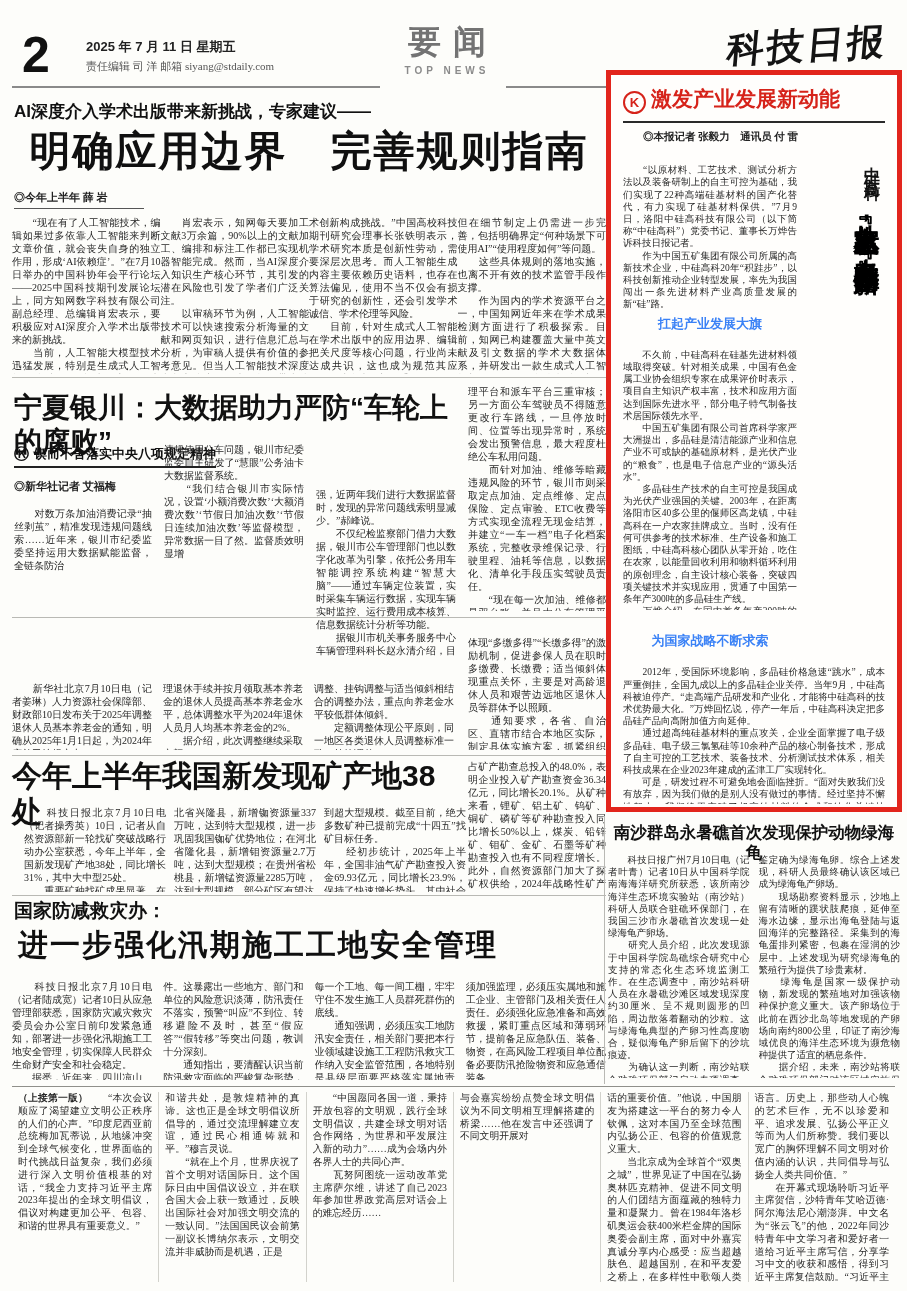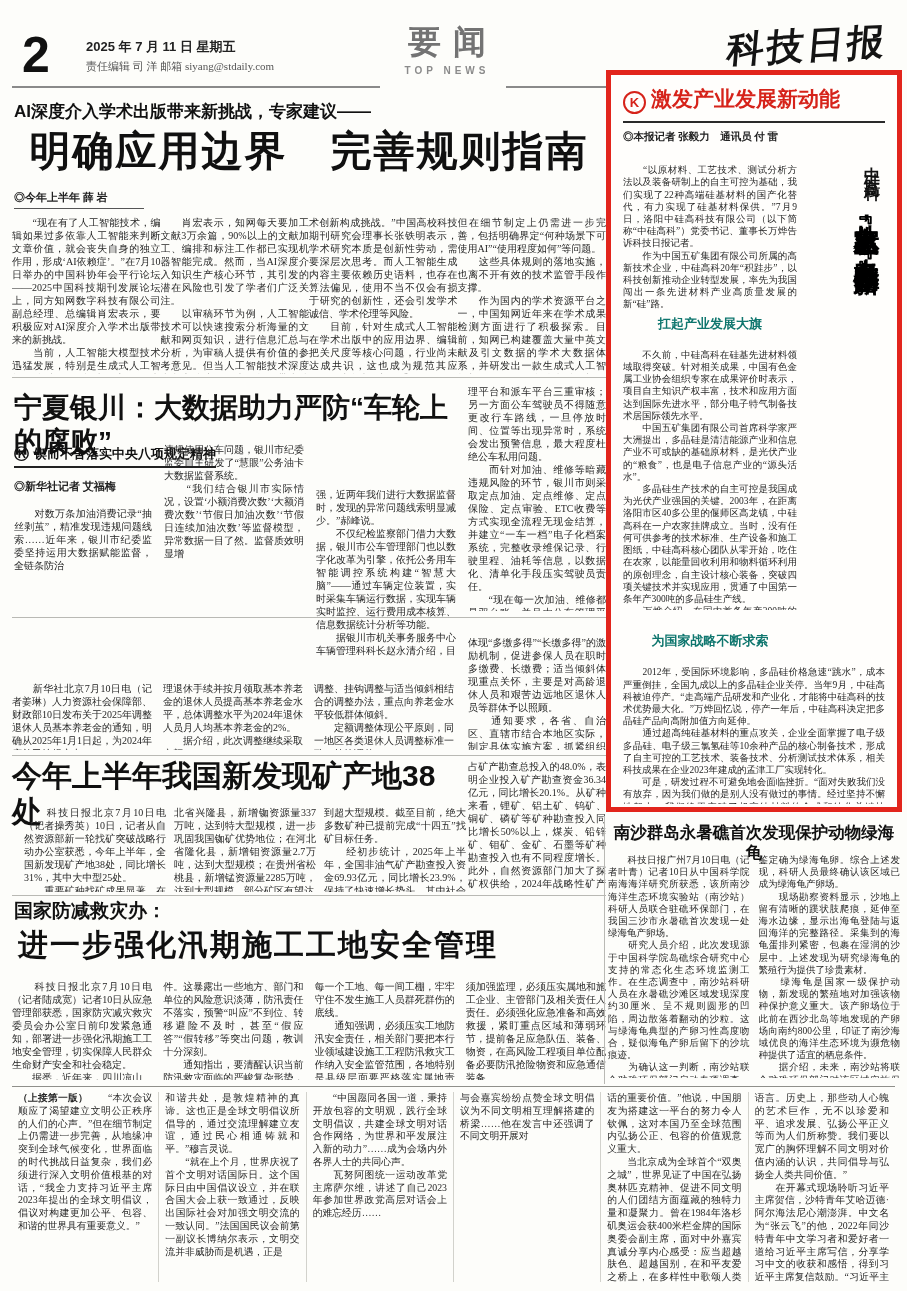--- a/index.html
+++ b/index.html
@@ -58,25 +58,25 @@
   .fl-hl{position:absolute;left:6px;top:30px;width:560px;font-size:30px;line-height:38px;letter-spacing:2px;}
   .fl-cols{position:absolute;left:0;top:84px;width:594px;height:100px;display:flex;gap:11px;}
   .fl-cols .col{flex:1;}
   
   .sil-box{position:absolute;left:606px;top:70px;width:296px;height:742px;box-sizing:border-box;
            border:5px solid #e2251c;background:#fffefc;padding:10px 12px;}
   .sil-kickrow{border-bottom:2px solid #2a2a2a;padding-bottom:7px;margin-top:2px;
                font:900 21px/24px "Liberation Sans",sans-serif;color:#d6231a;}
   .sil-kickrow .kicker-k{font-size:18px;border:2px solid #d6231a;border-radius:50%;width:19px;height:19px;
                          line-height:19px;text-align:center;font-size:13px;}
-  .sil-byline{margin-top:7px;font-size:10.5px;}
+  .sil-byline{margin-top:7px;font-size:10.5px;margin-left:20px;}
   .sil-top{position:relative;margin-top:8px;height:458px;}
   .sil-narrow{width:174px;height:458px;overflow:hidden;font-size:9.5px;line-height:12.2px;
               text-align:justify;white-space:pre-line;}
-  .sil-sub{font:bold 13px/16px "Liberation Sans",sans-serif;text-align:center;color:#0f766e;margin:5px 0;}
+  .sil-sub{font:bold 13px/16px "Liberation Sans",sans-serif;text-align:center;color:#3b82f6;margin:5px 0;}
   .sil-vtitle{position:absolute;right:0;top:2px;height:452px;writing-mode:vertical-rl;display:flex;}
   .vt-small{font:bold 16px/26px "Liberation Sans",sans-serif;color:#111;letter-spacing:6px;margin-bottom:4px;}
   .vt-big{font:900 26px/36px "Liberation Sans",sans-serif;color:#000;letter-spacing:1px;}
   .sil-full{margin-top:6px;height:188px;overflow:hidden;font-size:9.5px;line-height:12.2px;
             text-align:justify;white-space:pre-line;}
   .sil-sub2{width:174px;}
   
   .art-tt{position:absolute;left:606px;top:814px;width:296px;height:270px;}
   .tt-hl{position:absolute;left:0;top:8px;width:296px;text-align:center;font-size:16.5px;line-height:20px;}
   .tt-cols{position:absolute;left:2px;top:40px;width:292px;height:224px;display:flex;gap:9px;}
@@ -222,21 +222,21 @@
 　　为确认这一判断，南沙站联合驻礁环保部门启动专项调查。通过布设相关监测设备和夜间巡逻查证，科研人员成功获取了海龟在沙滩活动，包括上岸与返回海洋的影像记录。现场也采集到形态典型的海龟卵样本，卵壳洁白坚韧，直径约4厘米，经</div>
       <div class="col">鉴定确为绿海龟卵。综合上述发现，科研人员最终确认该区域已成为绿海龟产卵场。
 　　现场勘察资料显示，沙地上留有清晰的蹼状肢爬痕，延伸至海水边缘，显示出海龟登陆与返回海洋的完整路径。采集到的海龟蛋排列紧密，包裹在湿润的沙层中。上述发现为研究绿海龟的繁殖行为提供了珍贵素材。
 　　绿海龟是国家一级保护动物，新发现的繁殖地对加强该物种保护意义重大。该产卵场位于此前在西沙北岛等地发现的产卵场向南约800公里，印证了南沙海域优良的海洋生态环境为濒危物种提供了适宜的栖息条件。
 　　据介绍，未来，南沙站将联合驻礁环保部门对该区域实施保护性监控，并启动相关环境因子监测，为后续孵化研究奠定基础。这一发现将推动我国南海岛礁生态系统保护体系的完善，为全球海龟保护网络贡献新的数据。</div>
     </div>
   </div>
 
   <div class="rule-bottom-full"></div>
   <div class="cont">
-    <div class="ccol"><span class="cont-lead">（上接第一版）</span><span>　　“本次会议顺应了渴望建立文明公正秩序的人们的心声。”但在细节制定上仍需进一步完善，从地缘冲突到全球气候变化，世界面临的时代挑战日益复杂，我们必须进行深入文明价值根基的对话，“我全力支持习近平主席2023年提出的全球文明倡议，倡议对构建更加公平、包容、和谐的世界具有重要意义。”</span></div>
+    <div class="ccol"><span class="cont-lead">（上接第一版）</span><span>　　“本次会议顺应了渴望建立文明公正秩序的人们的心声。”印度尼西亚前总统梅加瓦蒂说，从地缘冲突到全球气候变化，世界面临的时代挑战日益复杂，我们必须进行深入文明价值根基的对话，“我全力支持习近平主席2023年提出的全球文明倡议，倡议对构建更加公平、包容、和谐的世界具有重要意义。”</span></div>
     <div class="ccol">和谐共处，是敦煌精神的真谛。这也正是全球文明倡议所倡导的，通过交流理解建立友谊，通过民心相通铸就和平。”穆言灵说。
 　　“就在上个月，世界庆祝了首个文明对话国际日。这个国际日由中国倡议设立，并在联合国大会上获一致通过，反映出国际社会对加强文明交流的一致认同。”法国国民议会前第一副议长博纳尔表示，文明交流并非威胁而是机遇，正是</div>
     <div class="ccol">　　“中国愿同各国一道，秉持开放包容的文明观，践行全球文明倡议，共建全球文明对话合作网络，为世界和平发展注入新的动力”……成为会场内外各界人士的共同心声。
 　　瓦努阿图统一运动改革党主席萨尔维，讲述了自己2023年参加世界政党高层对话会上的难忘经历……</div>
     <div class="ccol">与会嘉宾纷纷点赞全球文明倡议为不同文明相互理解搭建的桥梁……他在发言中还强调了不同文明开展对</div>
     <div class="ccol">话的重要价值。”他说，中国朋友为搭建这一平台的努力令人钦佩，这对本国乃至全球范围内弘扬公正、包容的价值观意义重大。
 　　当北京成为全球首个“双奥之城”，世界见证了中国在弘扬奥林匹克精神、促进不同文明的人们团结方面蕴藏的独特力量和凝聚力。曾在1984年洛杉矶奥运会获400米栏金牌的国际奥委会副主席，面对中外嘉宾真诚分享内心感受：应当超越肤色、超越国别，在和平友爱之桥上，在多样性中歌颂人类团结，共创更加美好的未来。
 　　中国美术家协会副主席吴为山对习近平主席关于文明交流互鉴与人类文明进步的关系深有体会，“艺术是可以跨越时空、凝聚心灵、启迪思想的共同</div>
     <div class="ccol"><span>语言。历史上，那些动人心魄的艺术巨作，无不以珍爱和平、追求发展、弘扬公平正义等而为人们所称赞。我们要以宽广的胸怀理解不同文明对价值内涵的认识，共同倡导与弘扬全人类共同价值。”
 　　在开幕式现场聆听习近平主席贺信，沙特青年艾哈迈德·阿尔海法尼心潮澎湃。中文名为“张云飞”的他，2022年同沙特青年中文学习者和爱好者一道给习近平主席写信，分享学习中文的收获和感悟，得到习近平主席复信鼓励。“习近平主席提出的全球文明倡议，不仅能够丰富世界文明百花园，也将促进世界共同繁荣发展。我真心希望有一天，各国人民通过文明交流互鉴，实现‘天下一家’的美好愿景，成为相亲相爱的大家庭。”</span></div>

